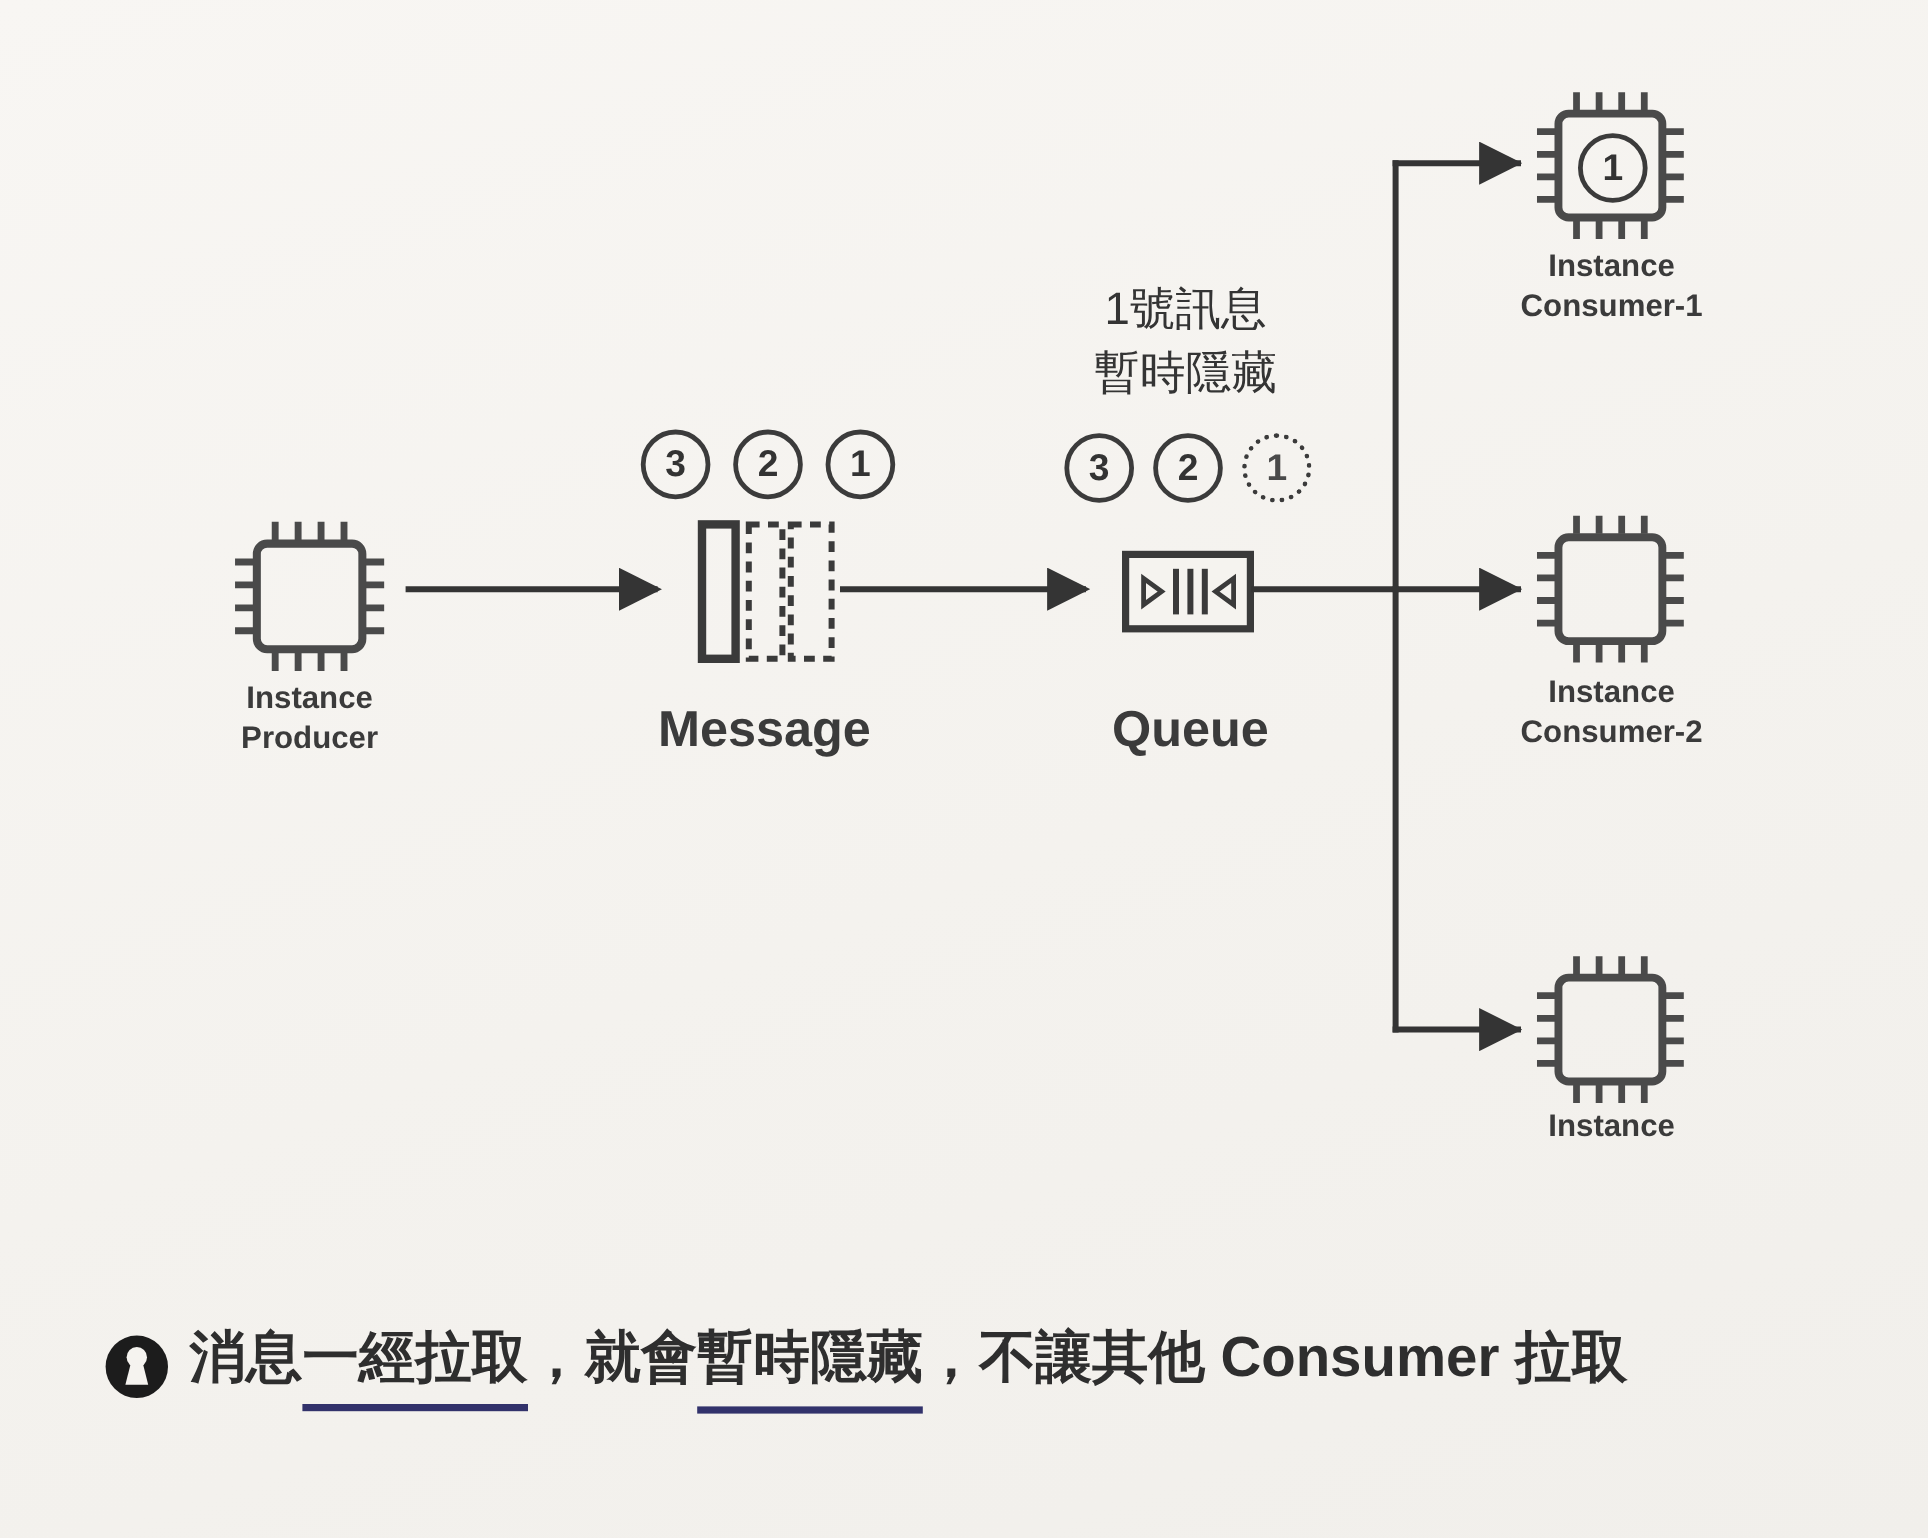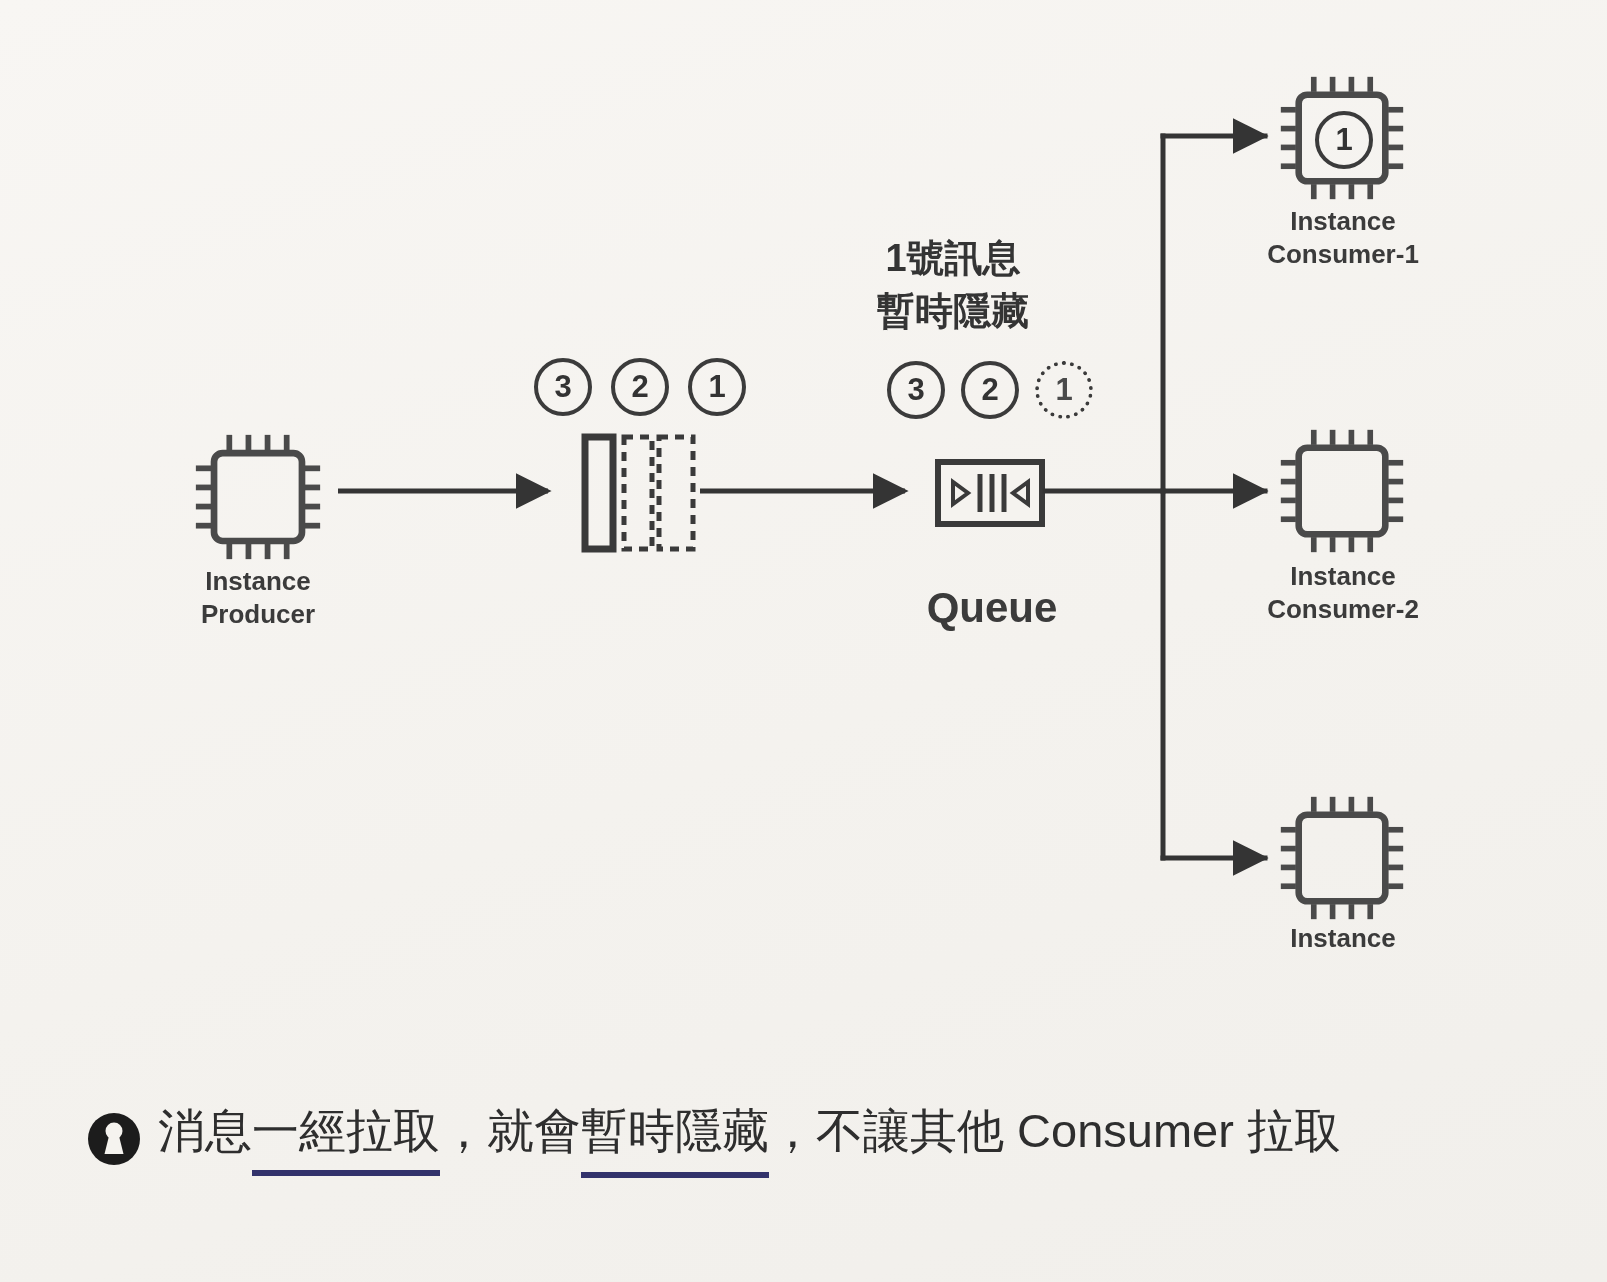--- a/index.html
+++ b/index.html
@@ -31,21 +31,21 @@
     background:transparent;
     display:flex;align-items:center;justify-content:center;
     font-size:31px;font-weight:bold;color:#333;
     box-sizing:content-box;
   }
   .badge.dotted{border-style:dotted;color:#4a4a4a;}
   .note{
     position:absolute;
     left:86px;top:1100px;
     display:flex;align-items:center;gap:16px;
-    font-size:47px;font-weight:normal;color:#2e2e2e;
+    font-size:47px;font-weight:bold;color:#2e2e2e;
     white-space:nowrap;
   }
   .note .txt span{display:inline-block;}
   .u{
     border-bottom:6px solid #32326b;
     padding-bottom:7px;
   }
   .u2{
     border-bottom:6px solid #32326b;
     padding-bottom:9px;
@@ -116,24 +116,25 @@
     <use href="#chip" x="1278" y="74" width="128" height="128"></use>
     <use href="#chip" x="1278" y="427" width="128" height="128"></use>
     <use href="#chip" x="1278" y="794" width="128" height="128"></use>
   </svg>
 
   <div class="label label-md" style="left:258px;top:565px;">
     <div>Instance</div>
     <div>Producer</div>
   </div>
 
+  <div class="label label-lg" style="left:637px;top:583px;">Message</div>
 
   <div class="label label-lg" style="left:992px;top:558px;margin-top:25px;">Queue</div>
 
-  <div class="label anno" style="left:953px;top:232px;font-weight:bold;text-align:center;">
+  <div class="label anno" style="left:988px;top:232px;font-weight:normal;text-align:center;">
     <div>1號訊息</div>
     <div>暫時隱藏</div>
   </div>
 
   <div class="label label-md" style="left:1343px;top:205px;">
     <div>Instance</div>
     <div>Consumer-1</div>
   </div>
 
   <div class="label label-md" style="left:1343px;top:560px;">

